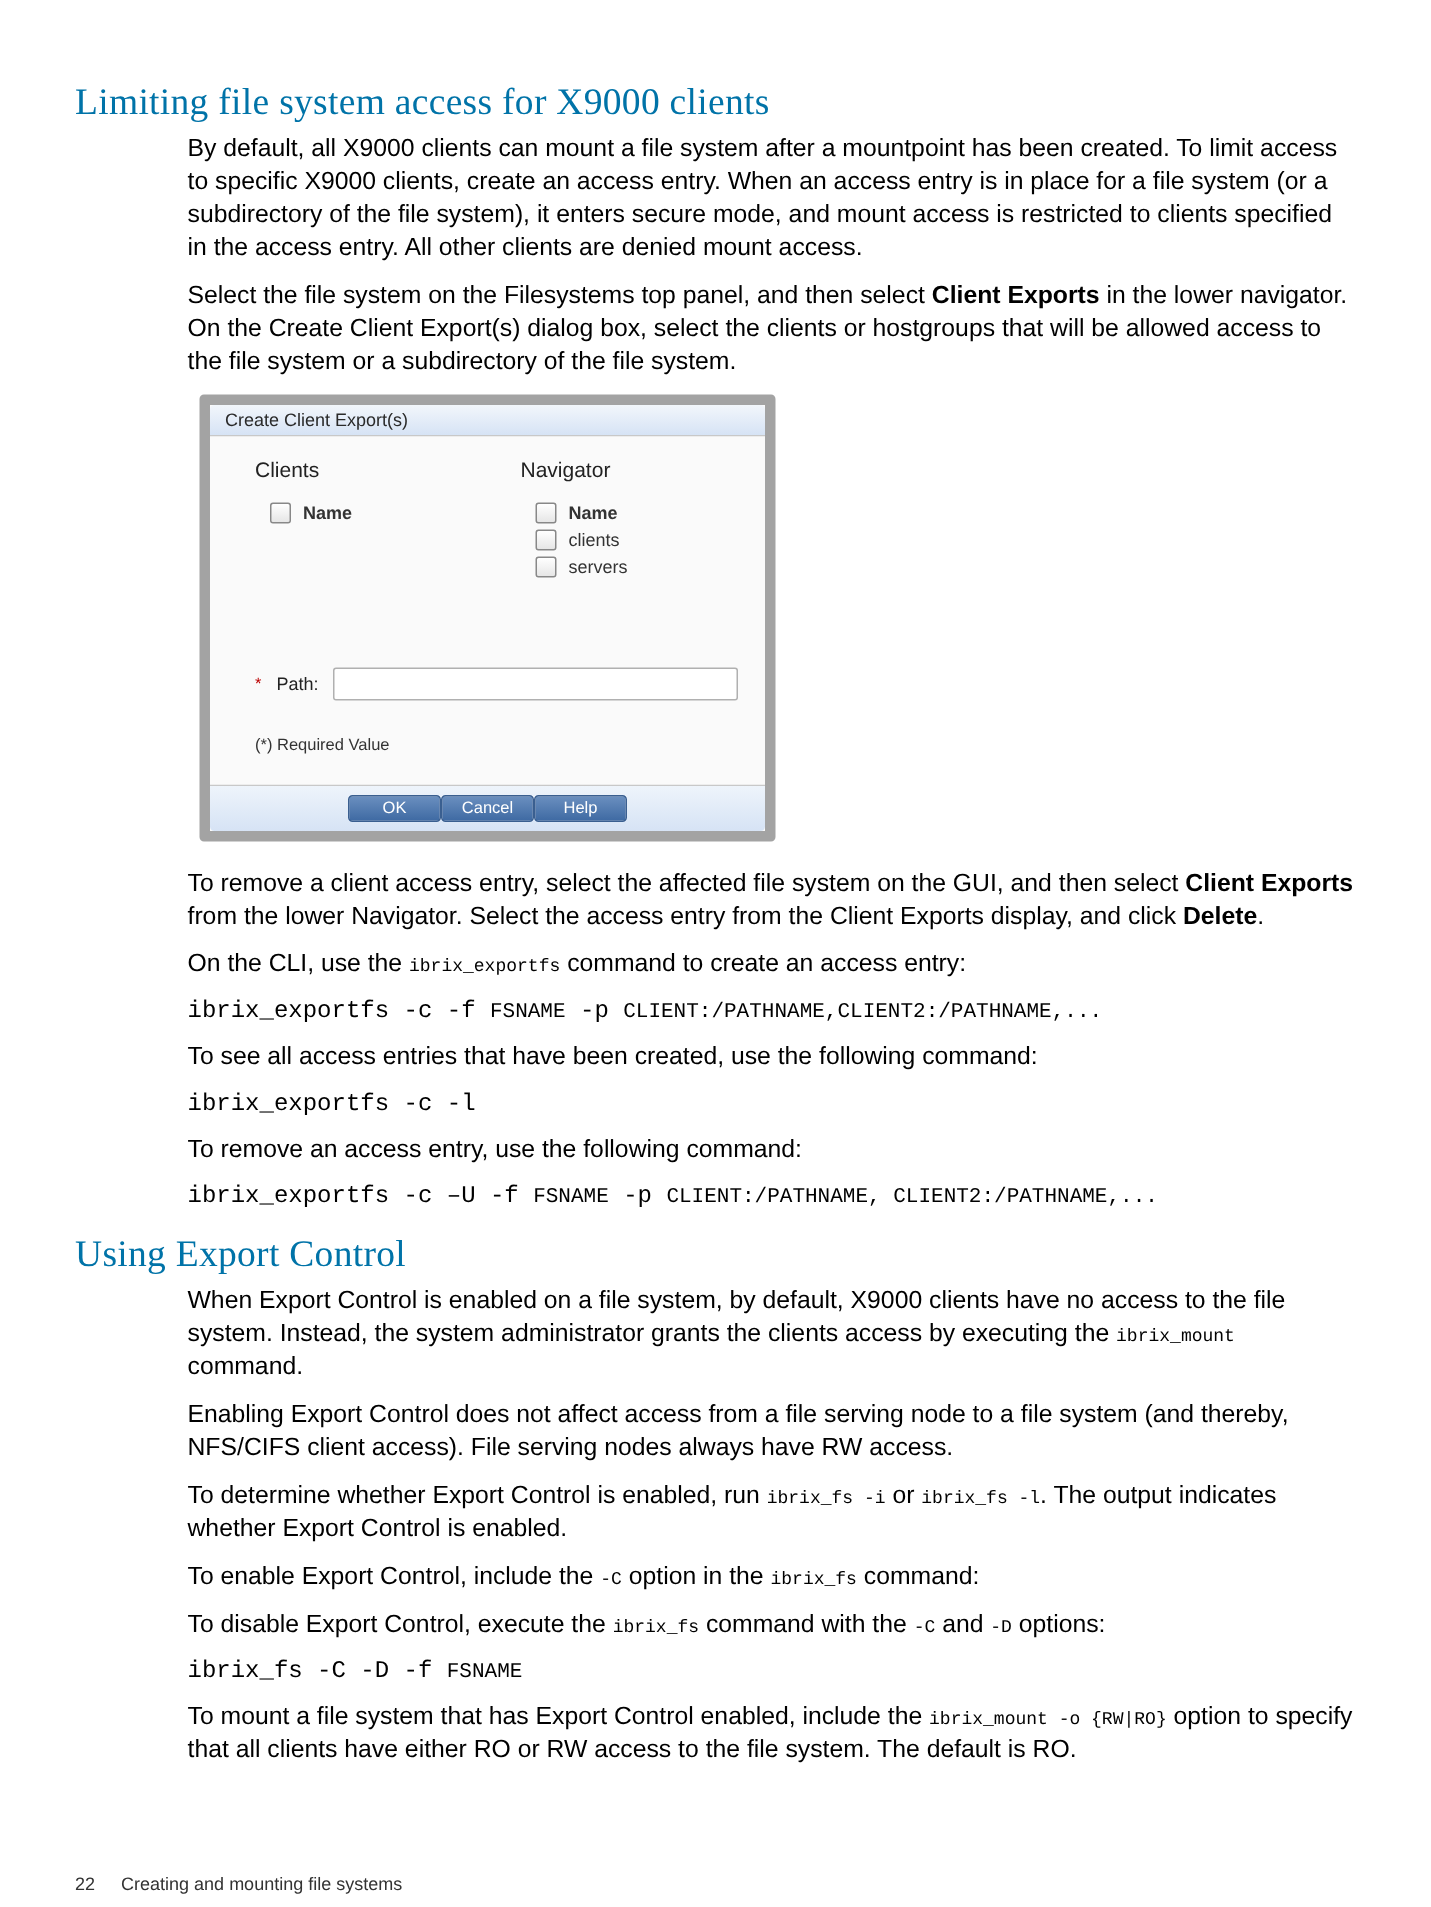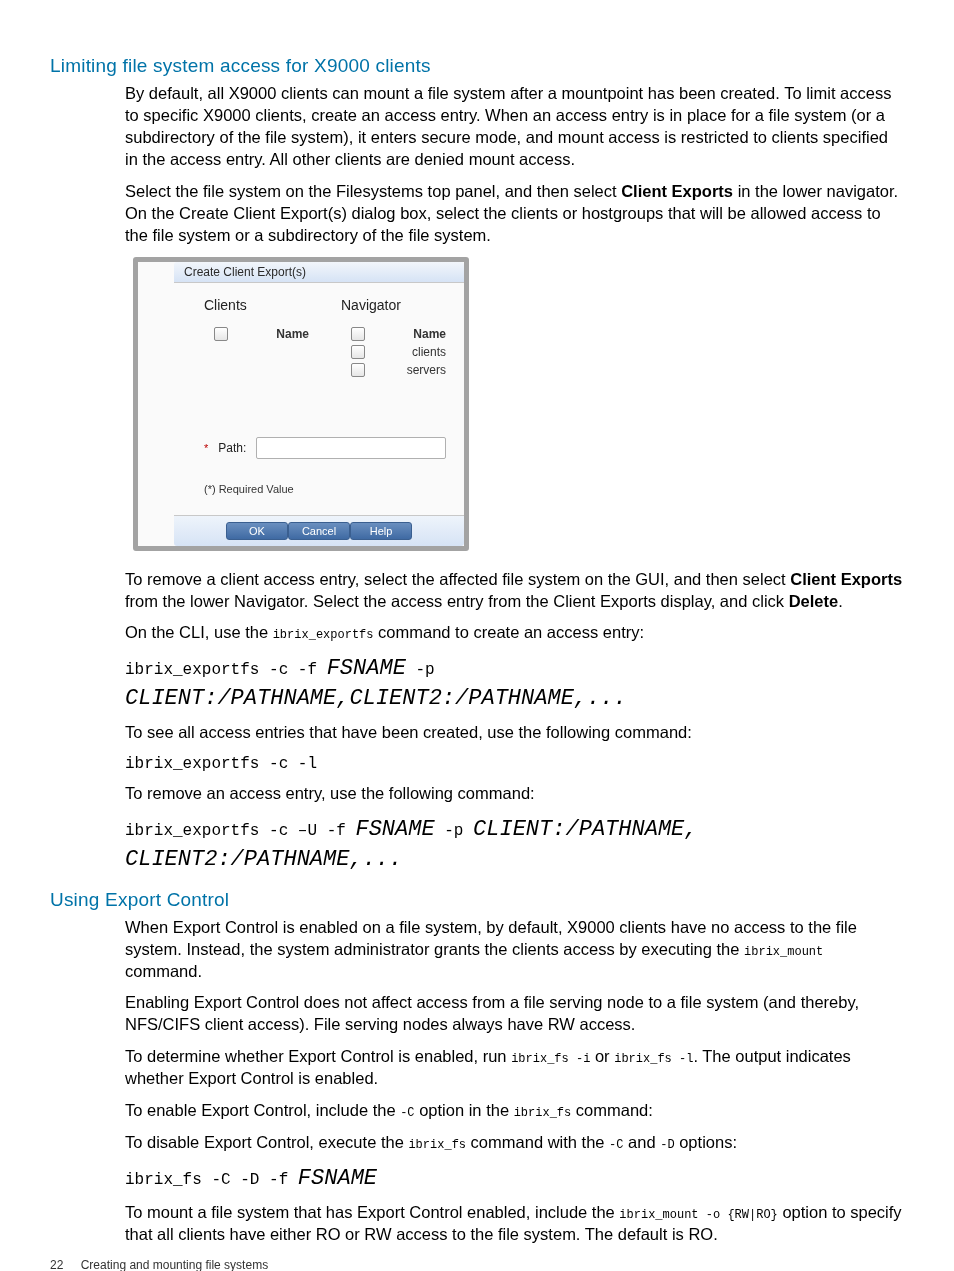--- a/index.html
+++ b/index.html
@@ -10,24 +10,24 @@
     color: #000;
   }
   .page {
     width: 954px;
     min-height: 1271px;
     position: relative;
     box-sizing: border-box;
     padding: 55px 50px 40px 50px;
   }
   h2.section {
-    font-family: Liberation Sans, sans-serif;
+    font-family: Liberation Serif, serif;
     font-weight: 300;
     color: #0073a8;
-    font-size: 19px;
+    font-size: 25px;
     margin: 0 0 4px 0;
     letter-spacing: 0.2px;
   }
   .body-block {
     margin-left: 75px;
     margin-right: 0;
   }
   p.doc {
     font-family: "Segoe UI", Arial, sans-serif;
     font-size: 16.5px;
@@ -35,41 +35,39 @@
     margin: 6px 0 10px 0;
     color: #000;
   }
   p.doc strong { font-weight: 700; }
   .mono {
     font-family: "Courier New", monospace;
     font-size: 12px;
   }
   .mono-i {
     font-family: "Courier New", monospace;
-    font-style: italic;
-    font-size: 22px;
+    font-size: 14px;
     margin-top: 23px;
   }
   .cmdline {
     font-family: "Courier New", monospace;
     font-size: 16px;
     margin: 4px 0 8px 0;
     line-height: 1.35;
   }
 
   
   .dialog {
-    width: 336px;
-    box-sizing: border-box;
-    border: 5px solid #a3a3a3;
+    width: 384px;
+    box-sizing: border-box;
+    border: 7px solid #a3a3a3;
     border-radius: 3px;
     background: #fafafa;
     margin: 8px 0 18px 8px;
     font-family: Tahoma, Arial, sans-serif;
-    padding-left: 36px;
   }
   .dialog-title {
     background: linear-gradient(#f2f6fb, #d6e3f5);
     border-bottom: 1px solid #c8c8c8;
     padding: 3px 10px;
     font-size: 12px;
     color: #2a2a2a;
     border-radius: 3px 3px 0 0;
   }
   .dialog-main {
@@ -89,21 +87,20 @@
     color: #222;
     margin-bottom: 14px;
   }
   .nm-row {
     display: flex;
     align-items: center;
     gap: 8px;
     margin: 4px 0 4px 10px;
     font-size: 12px;
     color: #333;
-    justify-content: space-between;
   }
   .nm-row.header { font-weight: 600; }
   .chk {
     width: 14px; height: 14px;
     border: 1px solid #888;
     background: linear-gradient(#fff,#e6e6e6);
     border-radius: 2px;
     box-sizing: border-box;
     display: inline-block;
   }
@@ -143,21 +140,21 @@
     background: linear-gradient(#6a8fbf, #3f6aa3);
     border: 1px solid #3a5f90;
     border-radius: 3px;
     padding: 2px 10px;
     box-sizing: border-box;
   }
 
   .footer {
     position: absolute;
     left: 50px;
-    bottom: 24px;
+    bottom: 8px;
     font-size: 12px;
     color: #333;
     font-family: "Segoe UI", Arial, sans-serif;
   }
   .footer .pg { margin-right: 14px; }
 </style>
 </head>
 <body>
 
 <div class="page">

